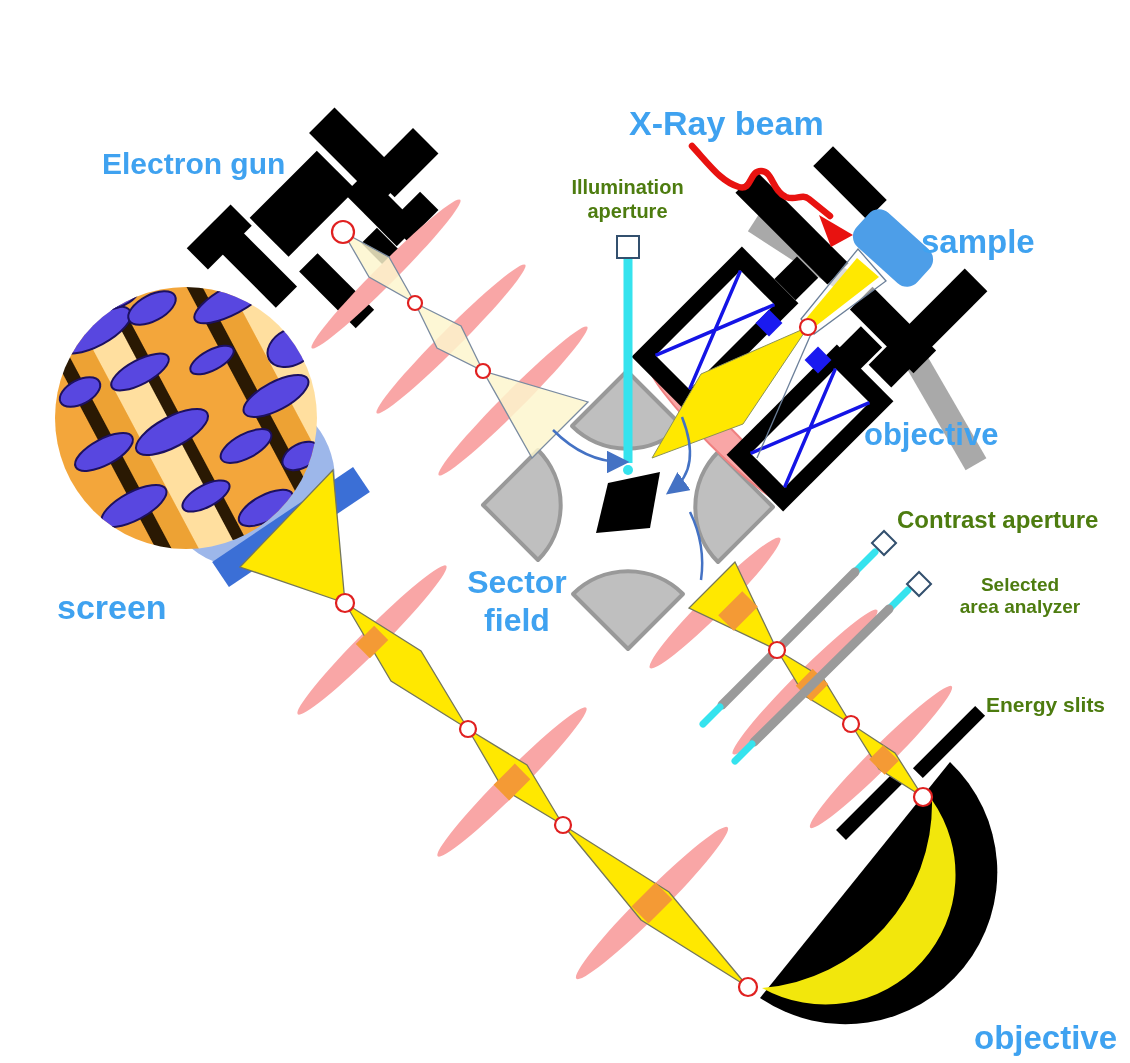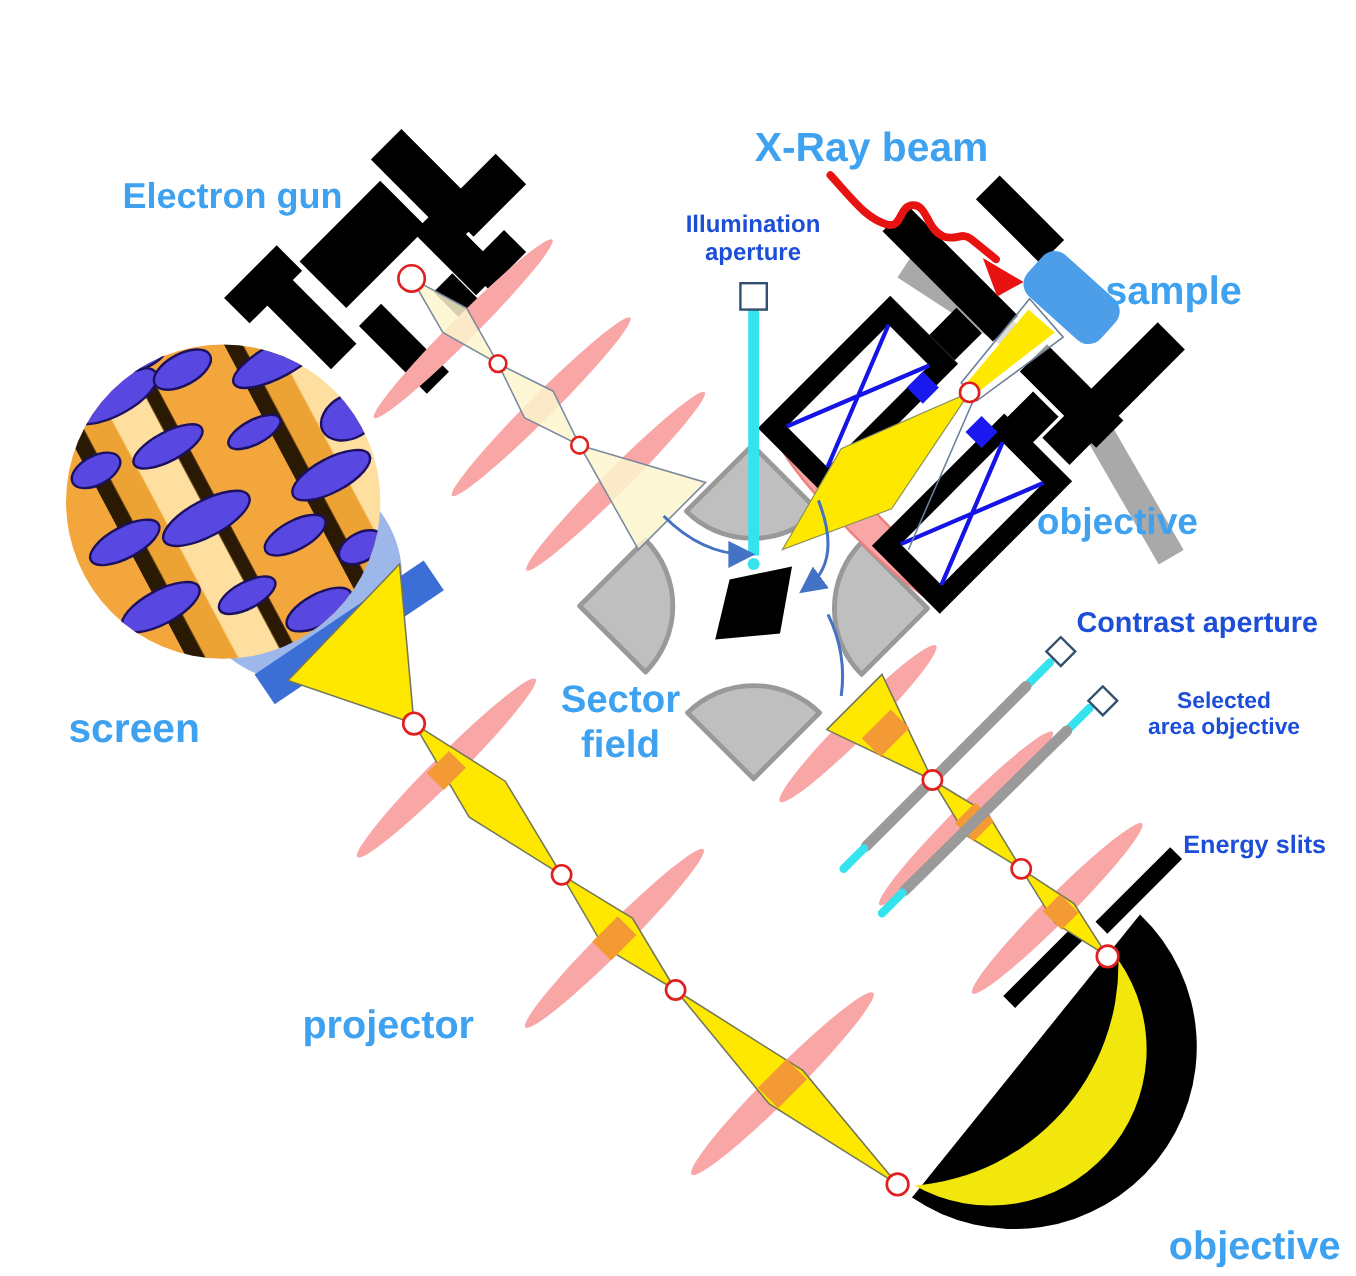--- a/index.html
+++ b/index.html
@@ -1,21 +1,21 @@
 <!DOCTYPE html>
 <html><head>
 <meta charset="utf-8">
 <style>
   html,body{margin:0;padding:0;background:#fff;}
   #canvas{position:relative;width:1130px;height:1063px;background:#ffffff;overflow:hidden;
           font-family:"Liberation Sans","DejaVu Sans",sans-serif;}
   #diagram-svg{position:absolute;left:0;top:0;}
   .lbl{position:absolute;font-weight:bold;white-space:nowrap;}
   .lbl-blue{color:#3fa2f0;}
-  .lbl-black{color:#1d4ed8;}
+  .lbl-black{color:#4d7c0f;}
   .multi{white-space:normal;text-align:center;line-height:1.18;}
   .left-align{text-align:left;}
 </style>
 </head>
 <body>
 
 <div id="canvas">
 
 <svg id="diagram-svg" width="1130" height="1063" viewBox="0 0 1130 1063">
   <defs>
@@ -229,24 +229,23 @@
 
 <div class="lbl lbl-blue multi" style="left:437px;top:564px;width:160px;font-size:32px;">
   <span>Sector</span><br>
   <span>field</span>
 </div>
 
 <div class="lbl lbl-black" style="left:897px;top:506px;font-size:24px;">Contrast aperture</div>
 
 <div class="lbl lbl-black multi left-align" style="left:935px;top:574px;width:170px;font-size:19px;text-align:center;">
   <span>Selected</span><br>
-  <span>area objective</span>
+  <span>area analyzer</span>
 </div>
 
 <div class="lbl lbl-black" style="left:986px;top:693px;font-size:21px;">Energy slits</div>
 
 <div class="lbl lbl-blue" style="left:974px;top:1019px;font-size:33px;">objective</div>
 
-<div class="lbl lbl-blue" style="left:252px;top:835px;font-size:33px;">projector</div>
 
 <div class="lbl lbl-blue" style="left:57px;top:588px;font-size:34px;text-align:center;">screen</div>
 
 </div>
 
 </body></html>

